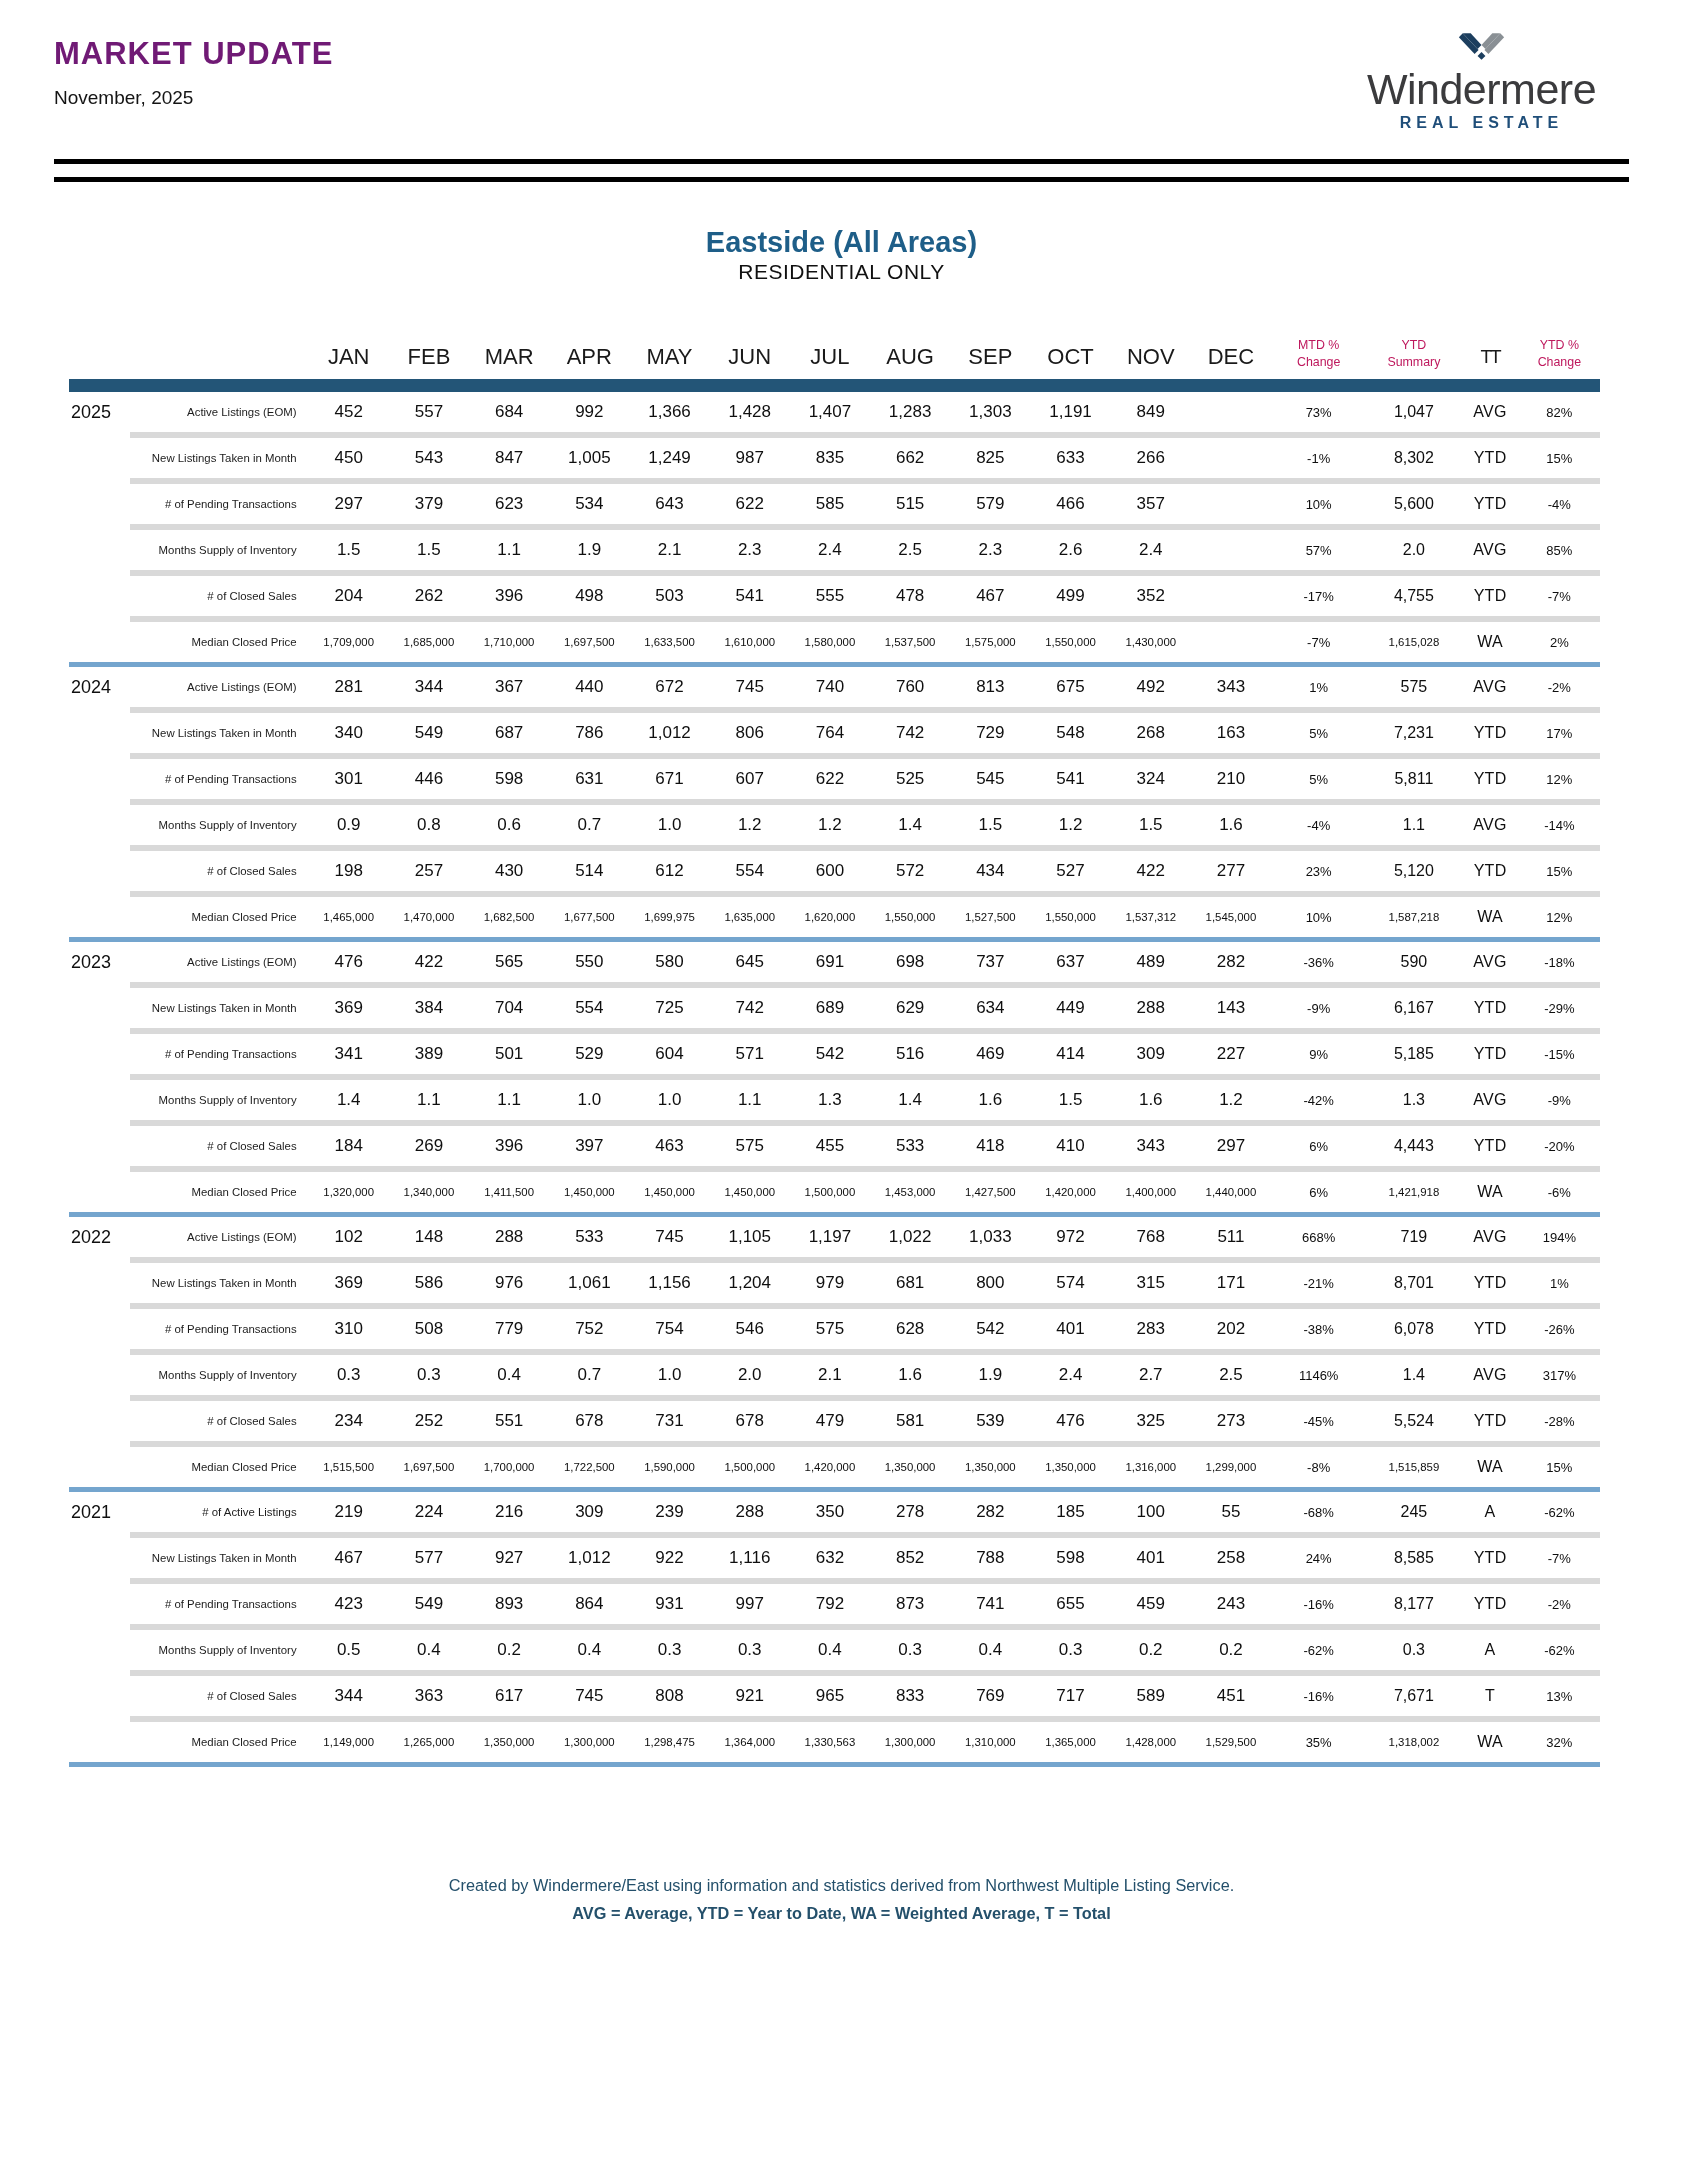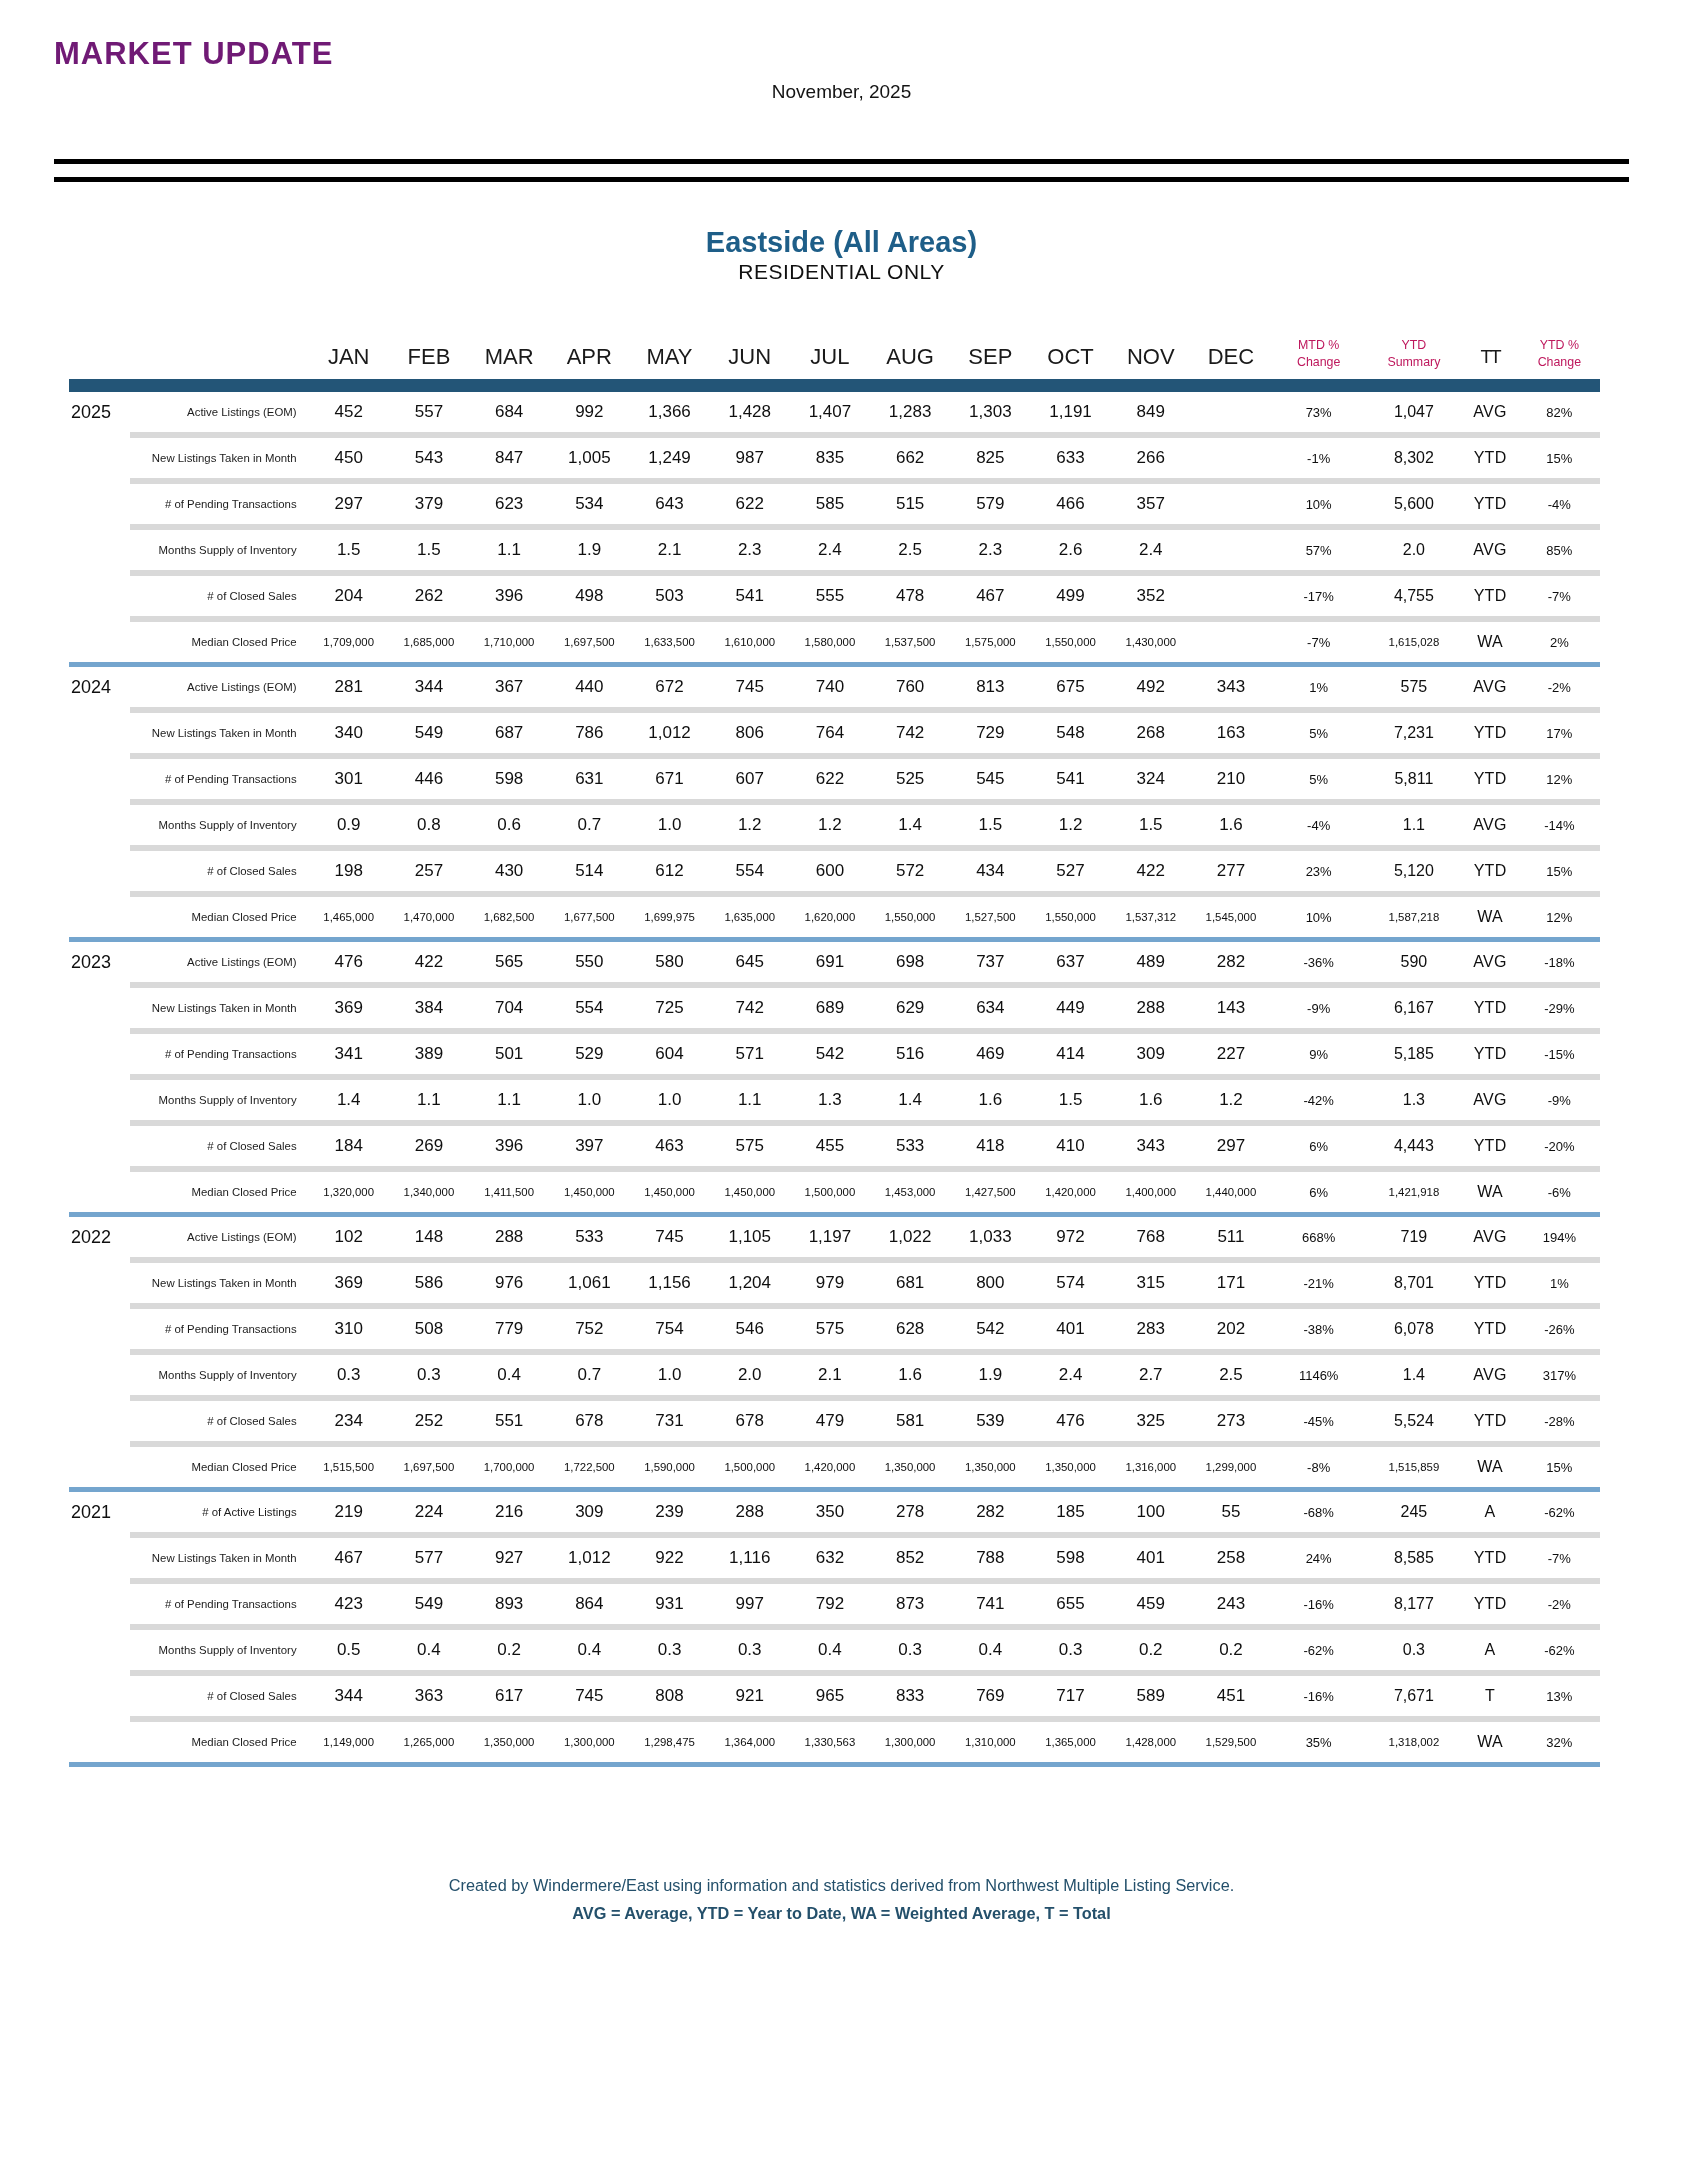--- a/index.html
+++ b/index.html
@@ -4,21 +4,21 @@
 <style>
   html,body{margin:0;padding:0;}
   body{
     width:1683px;height:2178px;background:#ffffff;position:relative;
     font-family:"Liberation Sans", sans-serif;color:#101010;
     -webkit-font-smoothing:antialiased;
   }
   
   .top{padding:38px 54px 0 54px;position:relative;height:111px;}
   .mu-title{font-size:31px;font-weight:600;letter-spacing:1px;color:#701a75;line-height:1.05;}
-  .mu-date{font-size:19px;color:#141414;margin-top:10px;text-align:center;}
+  .mu-date{font-size:19px;color:#141414;margin-top:16px;}
   .logo{position:absolute;top:30px;right:48px;width:307px;text-align:center;}
   .logo-mark{height:40px;}
   .logo-word{font-size:43px;color:#3b3b3d;line-height:1.0;margin-top:-2px;letter-spacing:-0.5px;}
   .logo-tag{font-size:16px;font-weight:700;letter-spacing:5px;margin-top:3px;color:var(--tagline-navy);}
   .double-rule{margin:10px 54px 0 54px;height:13px;border-top:5px solid #000;border-bottom:5px solid #000;}
   
   .rtitle{margin-top:44px;text-align:center;font-size:29px;font-weight:700;color:var(--title-blue);}
   .rsub{margin-top:1px;text-align:center;font-size:21px;letter-spacing:0.5px;color:#101010;}
   
   table.mkt{margin:53px 0 0 69px;border-collapse:collapse;table-layout:fixed;width:1531px;}
@@ -42,20 +42,33 @@
   .f1{font-size:16.3px;color:var(--footer-blue);}
   .f2{font-size:16.3px;font-weight:700;color:var(--footer-blue);margin-top:9px;}
 </style>
 </head>
 <body style="--accent-bar: #235577; --year-divider: #74A5CE; --row-line: #D9D9D9; --title-blue: #1E5E88; --footer-blue: #24506B; --logo-navy: #1C3E5E; --logo-gray: #8A9095; --tagline-navy: #1F4E79;">
 
 <div class="top">
   <div class="mu-title">MARKET UPDATE</div>
   <div class="mu-date">November, 2025</div>
 
+  <div class="logo">
+    <div class="logo-mark">
+      <svg width="65" height="40" viewBox="0 0 66 40" aria-hidden="true">
+        <path d="M14 3 L29 19 L33 15 L22 3 Z" fill="#1C3E5E"></path>
+        <path d="M14 3 L10 7 L26 24 L30 20 Z" fill="#1C3E5E"></path>
+        <path d="M52 3 L37 19 L33 15 L44 3 Z" fill="#8A9095"></path>
+        <path d="M52 3 L56 7 L40 24 L36 20 Z" fill="#8A9095"></path>
+        <path d="M29 26 L33 30 L37 26 L33 22 Z" fill="#1C3E5E"></path>
+      </svg>
+    </div>
+    <div class="logo-word">Windermere</div>
+    <div class="logo-tag">REAL ESTATE</div>
+  </div>
 </div>
 
 <div class="double-rule"></div>
 
 <div class="rtitle">Eastside (All Areas)</div>
 <div class="rsub">RESIDENTIAL ONLY</div>
 
 <table class="mkt" id="market-table">
   <colgroup id="cols">
       <col class="c-year">

